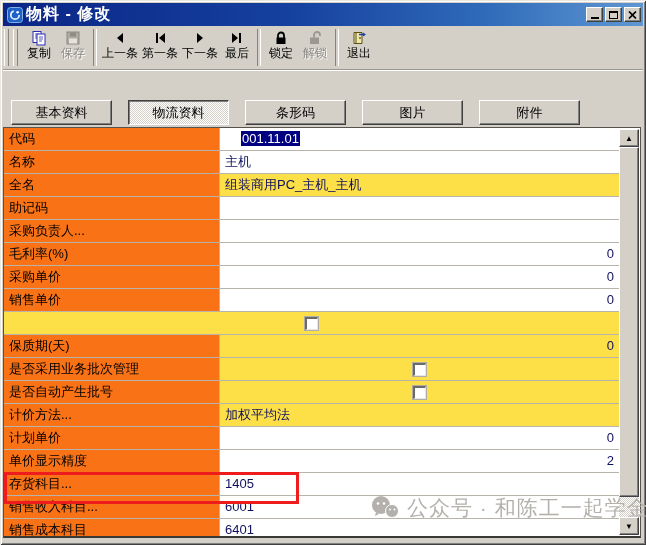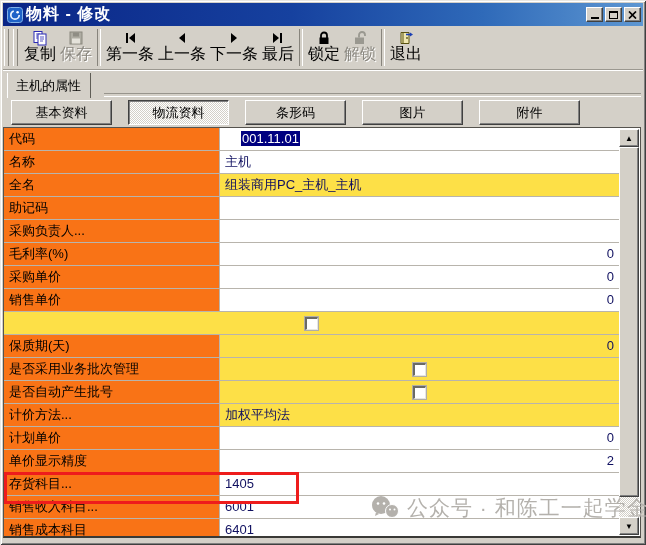--- a/index.html
+++ b/index.html
@@ -19,21 +19,21 @@
   .winbtn .minbar{width:8px;height:2px;background:#000;margin:0 0 2px 0;}
   .winbtn .maxbox{width:9px;height:8px;border:1px solid #000;border-top-width:2px;margin:0 0 2px 0;box-sizing:border-box;}
   .winbtn svg{margin:0 0 2px 0;}
   
   .toolbar{position:absolute;left:3px;top:26px;width:640px;height:44px;background:#d4d0c8;
     display:flex;align-items:flex-start;padding-top:2px;box-sizing:border-box;
     border-bottom:1px solid #9b9890;box-shadow:0 1px 0 #fff;}
   .grip{width:3px;height:37px;margin:1px 4px 0 1px;border-left:1px solid #fff;border-right:1px solid #87847c;}
   .grip + .grip{margin-left:0;}
   .tb-btn{display:flex;flex-direction:column;align-items:center;justify-content:flex-start;
-    min-width:34px;padding:1px 2px;height:40px;box-sizing:border-box;color:#000;font-size:16px;cursor:default;}
+    min-width:34px;padding:1px 2px;height:40px;box-sizing:border-box;color:#000;font-size:12px;cursor:default;}
   .tb-btn .ticon{height:17px;display:flex;align-items:center;justify-content:center;}
   .tb-btn .tlabel{line-height:15px;white-space:nowrap;}
   .tb-btn.disabled .tlabel{color:#8b8880;text-shadow:1px 1px 0 #fff;}
   .tb-sep{width:2px;height:37px;margin:1px 3px 0 3px;border-left:1px solid #87847c;border-right:1px solid #fff;}
   
   .tabstrip{position:absolute;left:3px;top:71px;width:640px;height:27px;background:#d4d0c8;}
   .tab{position:absolute;left:4px;top:2px;height:25px;line-height:25px;padding:0 9px;font-size:13px;color:#000;
     border-right:1px solid #5f5d56;box-shadow:1px 0 0 #fff inset;white-space:nowrap;}
   .tabline{position:absolute;left:101px;right:2px;bottom:2px;height:2px;border-top:1px solid #97948c;box-shadow:0 1px 0 #fff;}
   
@@ -126,34 +126,34 @@
         </svg>
       </span>
       <span class="tlabel">保存</span>
     </div>
 
     <div class="tb-sep"></div>
 
     <div class="tb-btn">
       <span class="ticon">
         <svg width="16" height="16" viewBox="0 0 16 16" fill="#000">
+            <path d="M11 3L5 8l6 5z"></path>
+          </svg>
+      </span>
+      <span class="tlabel">上一条</span>
+    </div>
+
+    <div class="tb-btn">
+      <span class="ticon">
+        <svg width="16" height="16" viewBox="0 0 16 16" fill="#000">
           <rect x="4" y="3" width="2" height="10"></rect>
             <path d="M13 3L7 8l6 5z"></path>
         </svg>
       </span>
       <span class="tlabel">第一条</span>
-    </div>
-
-    <div class="tb-btn">
-      <span class="ticon">
-        <svg width="16" height="16" viewBox="0 0 16 16" fill="#000">
-            <path d="M11 3L5 8l6 5z"></path>
-          </svg>
-      </span>
-      <span class="tlabel">上一条</span>
     </div>
 
     <div class="tb-btn">
       <span class="ticon">
         <svg width="16" height="16" viewBox="0 0 16 16" fill="#000">
             <path d="M5 3l6 5-6 5z"></path>
           </svg>
       </span>
       <span class="tlabel">下一条</span>
     </div>
@@ -199,24 +199,20 @@
           <path d="M5 2.5v11" stroke="#5a5210"></path>
           <circle cx="9" cy="8" r="0.9" fill="#5a5210"></circle>
           <path d="M8 4.5h4" stroke="#1b3fb4" stroke-width="1.6"></path>
           <path d="M12 2.5l3 2-3 2z" fill="#1b3fb4"></path>
         </svg>
       </span>
       <span class="tlabel">退出</span>
     </div>
   </div>
 
-  <div class="tabstrip">
-    <div class="tab">主机的属性</div>
-    <div class="tabline"></div>
-  </div>
 
   <div class="sections">
     <div class="sec-btn">基本资料</div>
     <div class="sec-btn active">物流资料</div>
     <div class="sec-btn">条形码</div>
     <div class="sec-btn">图片</div>
     <div class="sec-btn">附件</div>
   </div>
 
   <div class="grid">

